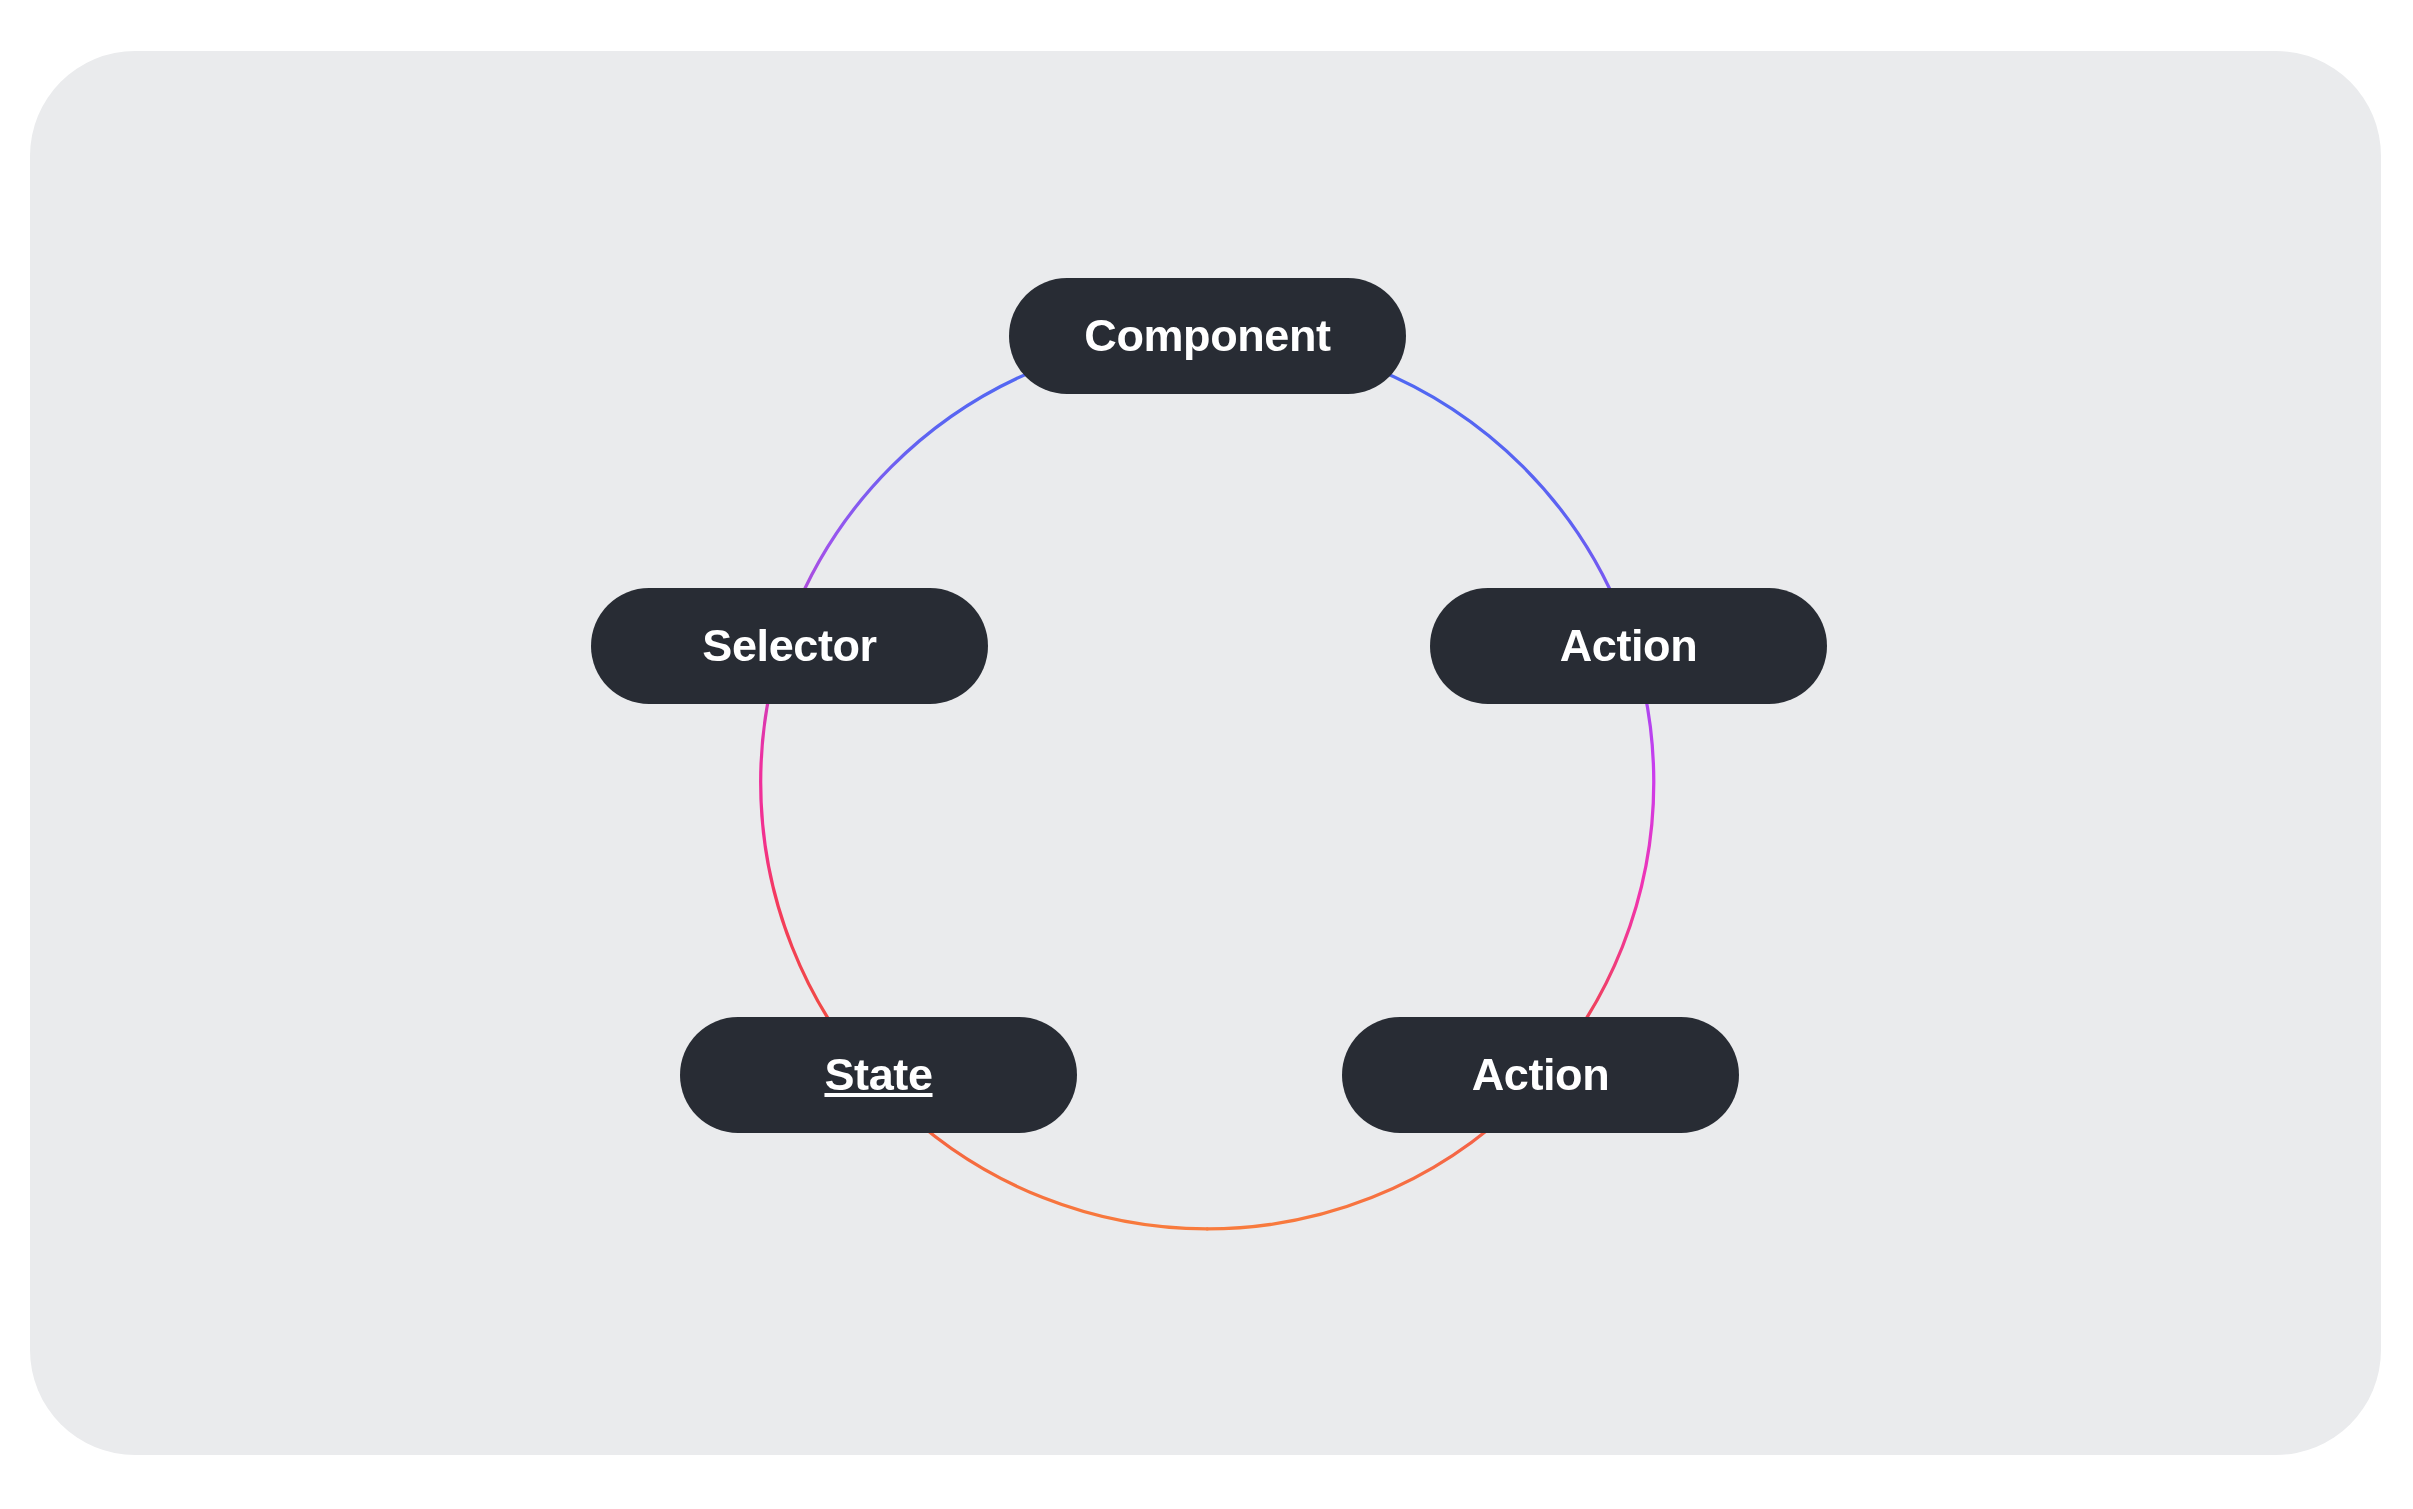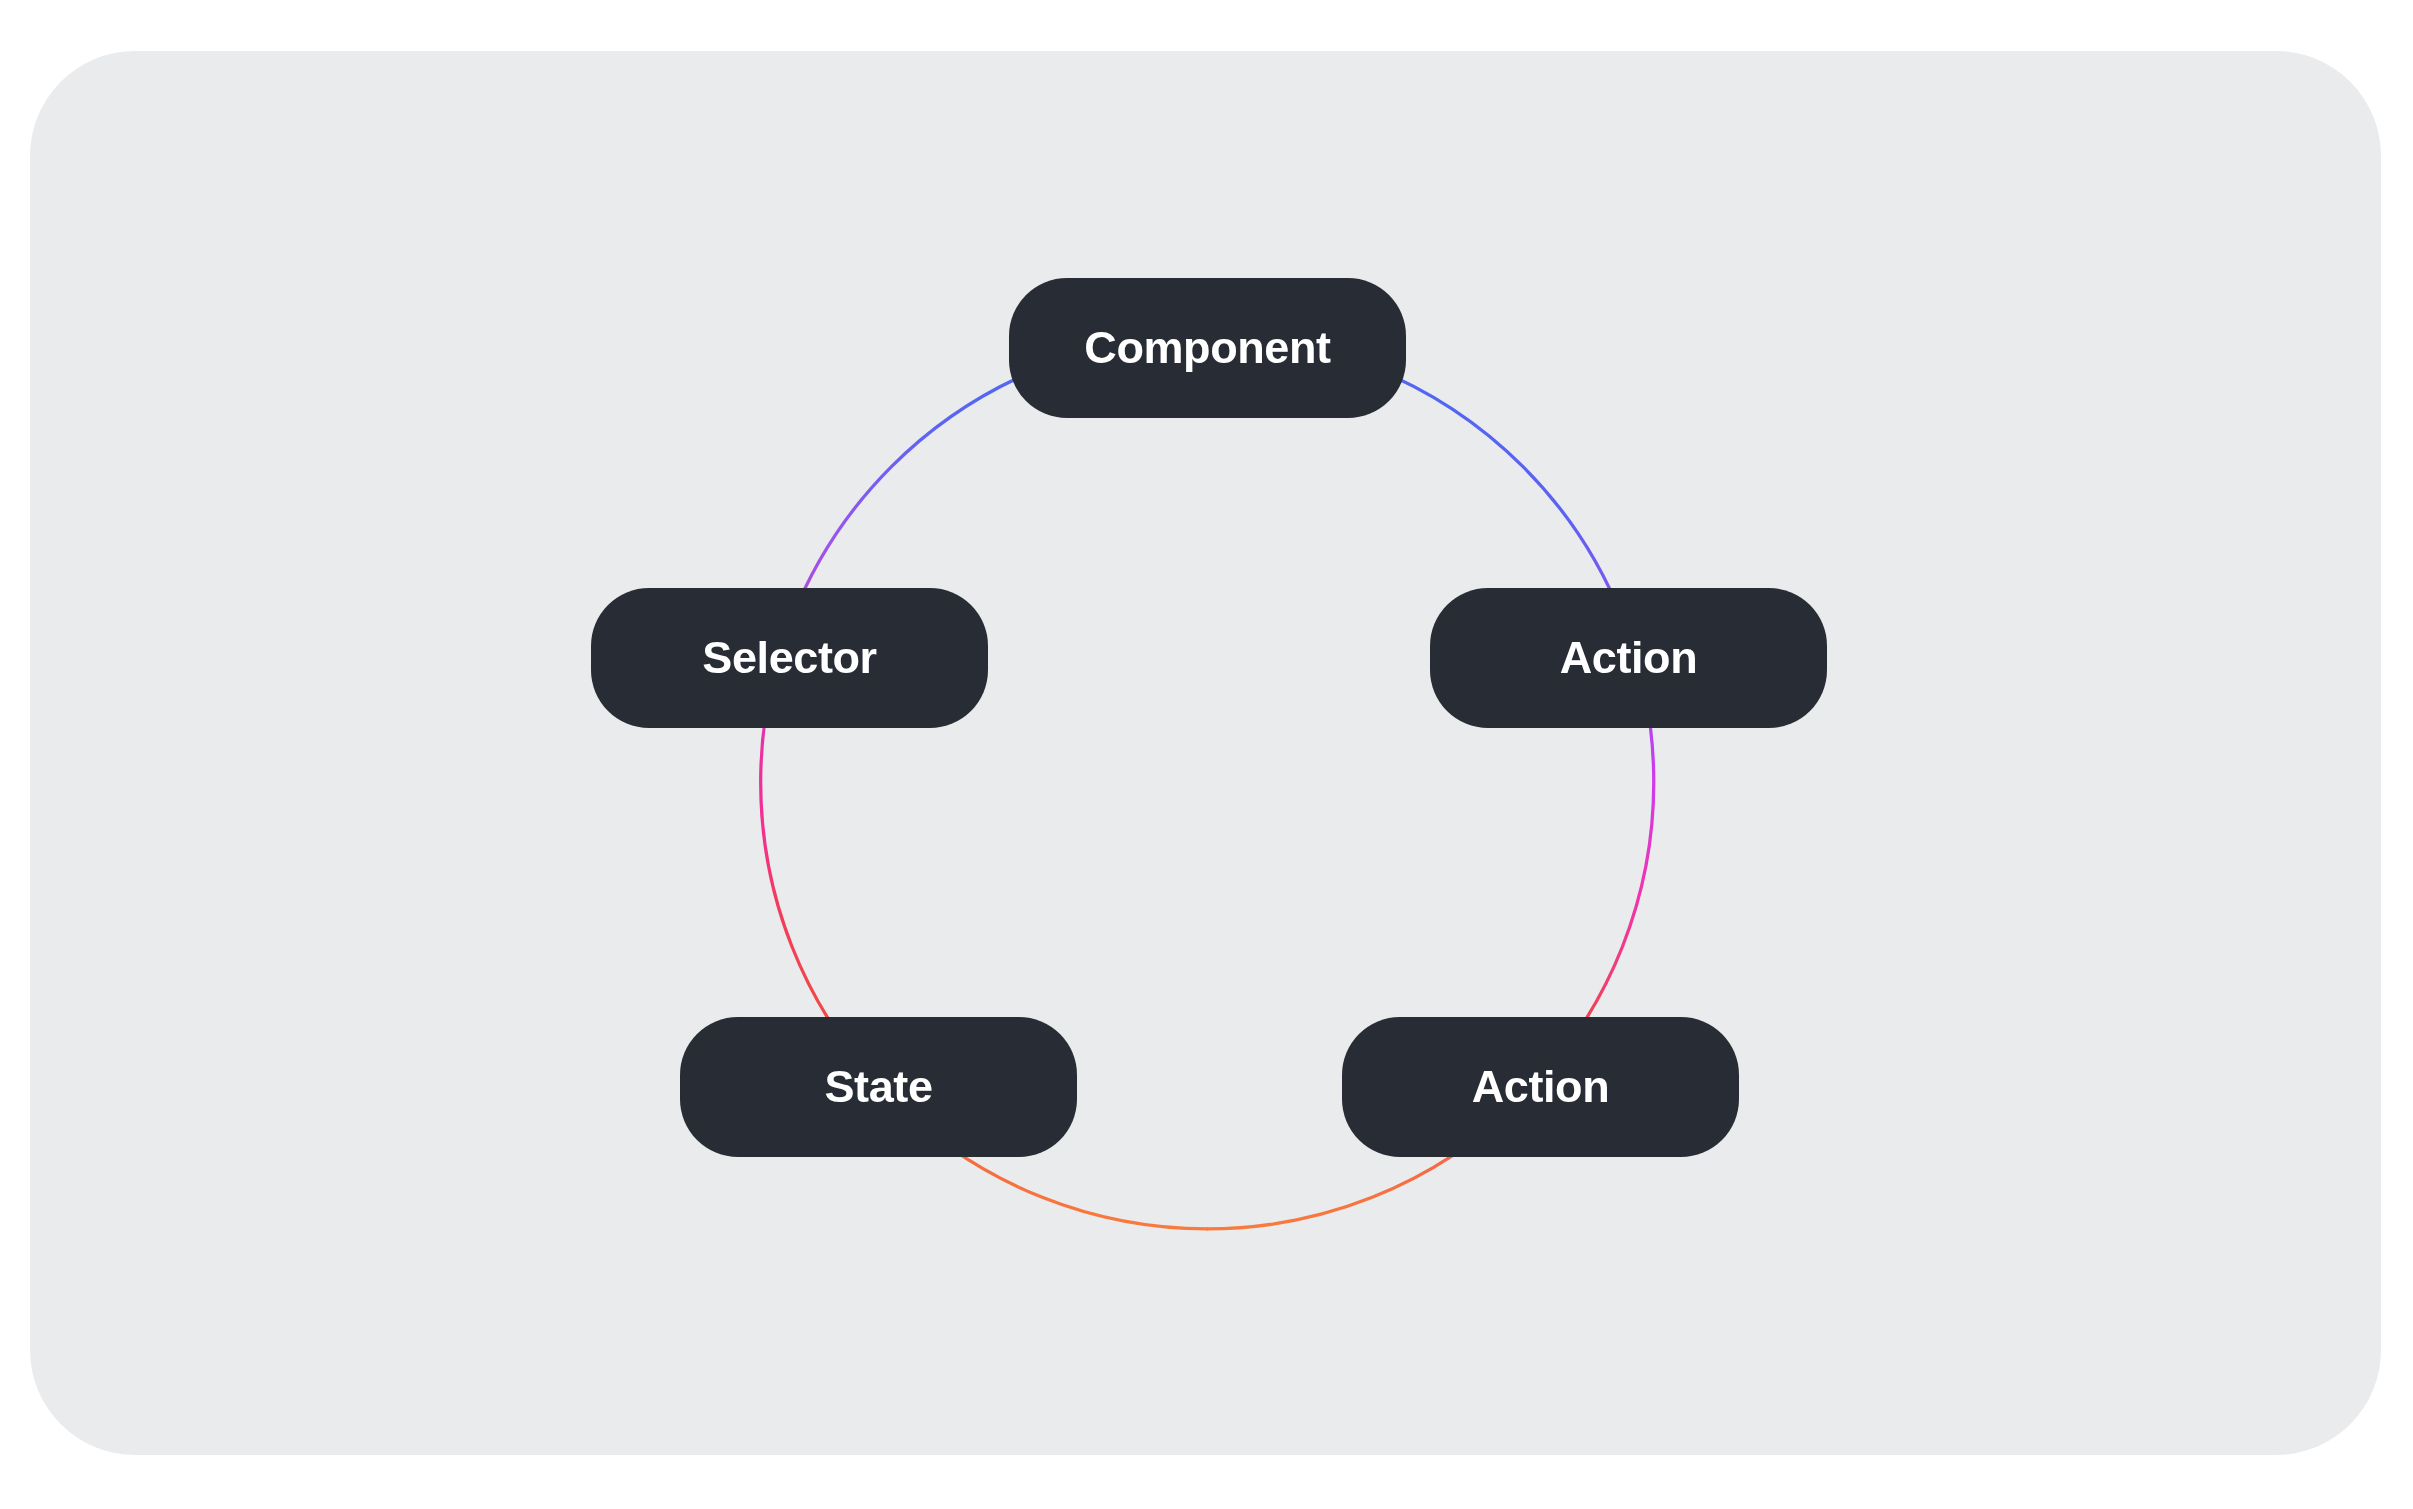--- a/index.html
+++ b/index.html
@@ -24,21 +24,21 @@
   }
   svg.ring {
     position: absolute;
     left: 0;
     top: 0;
     z-index: 1;
   }
   .node {
     position: absolute;
     width: 397px;
-    height: 140px;
+    height: 116px;
     border-radius: 58px;
     display: flex;
     align-items: center;
     justify-content: center;
     z-index: 2;
   }
   .node-label {
     font-size: 45px;
     font-weight: 700;
     letter-spacing: -0.4px;
@@ -85,20 +85,20 @@
 </div>
 
 <div class="node node-action" style="background: rgb(40, 44, 52); color: rgb(255, 255, 255);">
   <span class="node-label">Action</span>
 </div>
 
 <div class="node node-reducer" style="background: rgb(40, 44, 52); color: rgb(255, 255, 255);">
   <span class="node-label">Action</span>
 </div>
 
-<div class="node node-state" style="background: rgb(40, 44, 52); color: rgb(255, 255, 255);">
+<div class="node node-state" style="background: rgb(40, 44, 52); color: rgb(255, 255, 255); text-decoration: underline;">
   <span class="node-label">State</span>
 </div>
 
 <div class="node node-selector" style="background: rgb(40, 44, 52); color: rgb(255, 255, 255); justify-content: center;">
   <span class="node-label">Selector</span>
 </div>
 
 
 </body></html>

